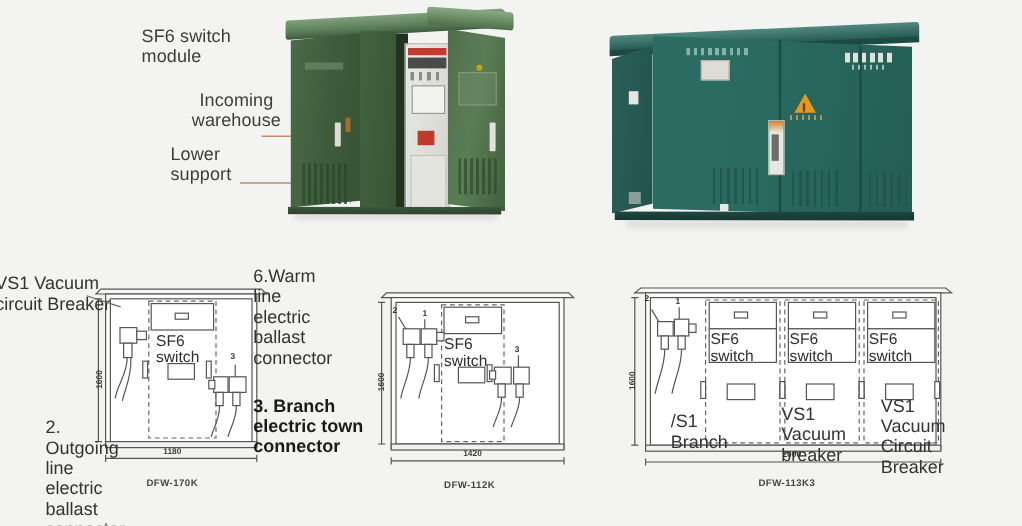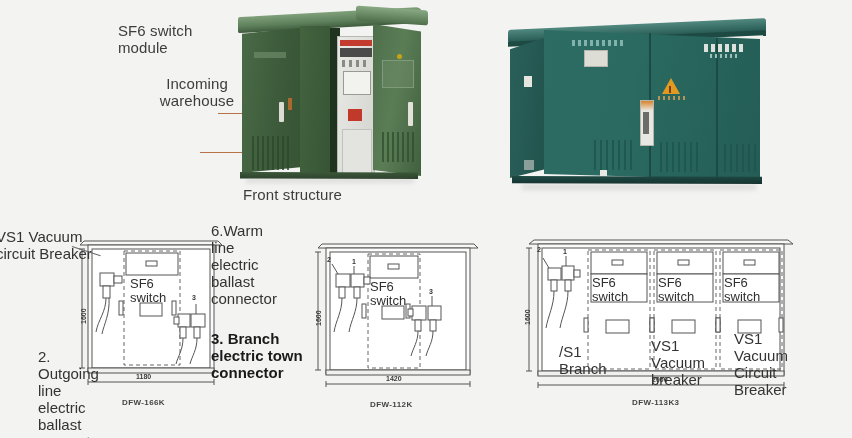--- a/index.html
+++ b/index.html
@@ -129,20 +129,22 @@
 <body>
 
 <div class="canvas">
 
   <div class="callout abs" style="left:118px;top:22px;width:120px;">SF6 switch
 module</div>
 
   <div class="callout abs" style="left:142px;top:75px;width:110px;text-align:center;">Incoming
 warehouse</div>
 
+  <div class="callout abs" style="left:142px;top:120px;width:110px;">Lower
+support</div>
 
   <div class="leader" style="left:218px;top:113px;width:62px;"></div>
   <div class="leader" style="left:200px;top:152px;width:122px;"></div>
 
   <div class="photo1">
     <div class="p1-roof"></div>
     <div class="p1-roof2"></div>
     <div class="p1-body">
       <div class="p1-leftface"></div>
       <div class="p1-label"></div>
@@ -162,21 +164,20 @@
       <div class="p1-rightdoor"></div>
       <div class="p1-rbox"></div>
       <div class="p1-rlatch"></div>
       <div class="p1-rhandle"></div>
       <div class="p1-rvents"></div>
     </div>
     <div class="p1-base"></div>
     <div class="p1-shadow"></div>
   </div>
 
-  <div class="callout abs" style="left:243px;top:186px;">Front structure</div>
 
   <div class="photo2">
     <div class="p2-roof"></div>
     <div class="p2-roof-edge"></div>
     <div class="p2-left">
       <div class="p2-l-sticker"></div>
       <div class="p2-l-sm"></div>
     </div>
     <div class="p2-front"></div>
     <div class="p2-seam1"></div>
@@ -240,21 +241,21 @@
 
         <path d="M10 150 L136 150" stroke="#555"></path>
         <path d="M10 147 L10 153 M136 147 L136 153" stroke="#555"></path>
       </g>
     </svg>
     <div class="dimtxt vert" style="left:2px;top:92px;">1600</div>
     <div class="dimtxt" style="left:58px;top:141px;">1180</div>
     <div class="inlabel" style="left:52px;top:45px;white-space:pre-line;">SF6
 switch</div>
     <div class="numlabel" style="left:114px;top:62px;">3</div>
-    <div class="cap" style="left:44px;top:166px;">DFW-166K</div>
+    <div class="cap" style="left:44px;top:166px;">DFW-170K</div>
   </div>
 
   <div class="annot" style="left:-4px;top:228px;width:108px;">VS1 Vacuum
 circuit Breaker</div>
   <div class="leader" style="left:72px;top:246px;width:30px;background:#6a6a6a;transform:rotate(18deg);transform-origin:left center;"></div>
 
   <div class="annot" style="left:211px;top:222px;width:84px;">6.Warm
 line
 electric
 ballast

